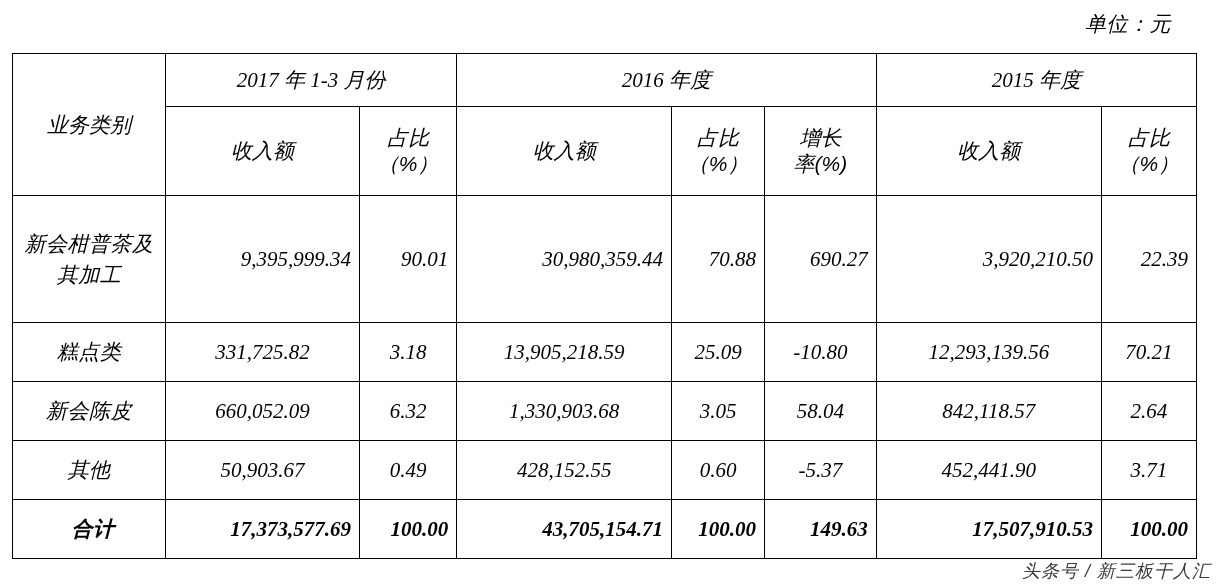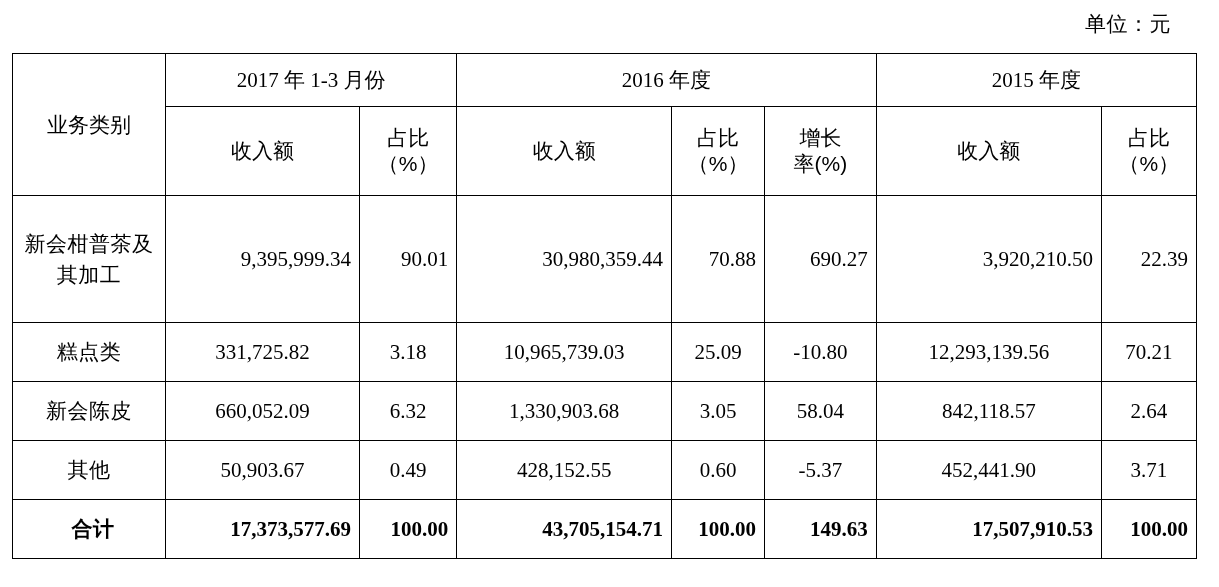--- a/index.html
+++ b/index.html
@@ -13,20 +13,21 @@
     font-family: "Liberation Serif", serif;
     color: #000000;
     position: relative;
     overflow: hidden;
   }
   .page {
     position: relative;
     width: 1219px;
     height: 587px;
     box-sizing: border-box;
+    font-style: italic;
   }
   .unit-line {
     position: absolute;
     top: 10px;
     right: 48px;
     font-size: 21px;
     font-family: "Liberation Sans", sans-serif;
     letter-spacing: 0.5px;
   }
   .table-wrap {
@@ -154,21 +155,21 @@
           <td class="num">30,980,359.44</td>
           <td class="num">70.88</td>
           <td class="num">690.27</td>
           <td class="num">3,920,210.50</td>
           <td class="num">22.39</td>
         </tr>
         <tr class="r-norm">
           <td class="rowlabel">糕点类</td>
           <td class="num">331,725.82</td>
           <td class="num">3.18</td>
-          <td class="num">10,965,739.03</td>
+          <td class="num">13,905,218.59</td>
           <td class="num">25.09</td>
           <td class="num">-10.80</td>
           <td class="num">12,293,139.56</td>
           <td class="num">70.21</td>
         </tr>
         <tr class="r-norm">
           <td class="rowlabel">新会陈皮</td>
           <td class="num">660,052.09</td>
           <td class="num">6.32</td>
           <td class="num">1,330,903.68</td>
@@ -194,14 +195,15 @@
           <td class="num">43,705,154.71</td>
           <td class="num">100.00</td>
           <td class="num">149.63</td>
           <td class="num">17,507,910.53</td>
           <td class="num">100.00</td>
         </tr>
       </tbody>
     </table>
   </div>
 
+  <div class="watermark">头条号 / 新三板干人汇</div>
 
 </div>
 
 </body></html>

